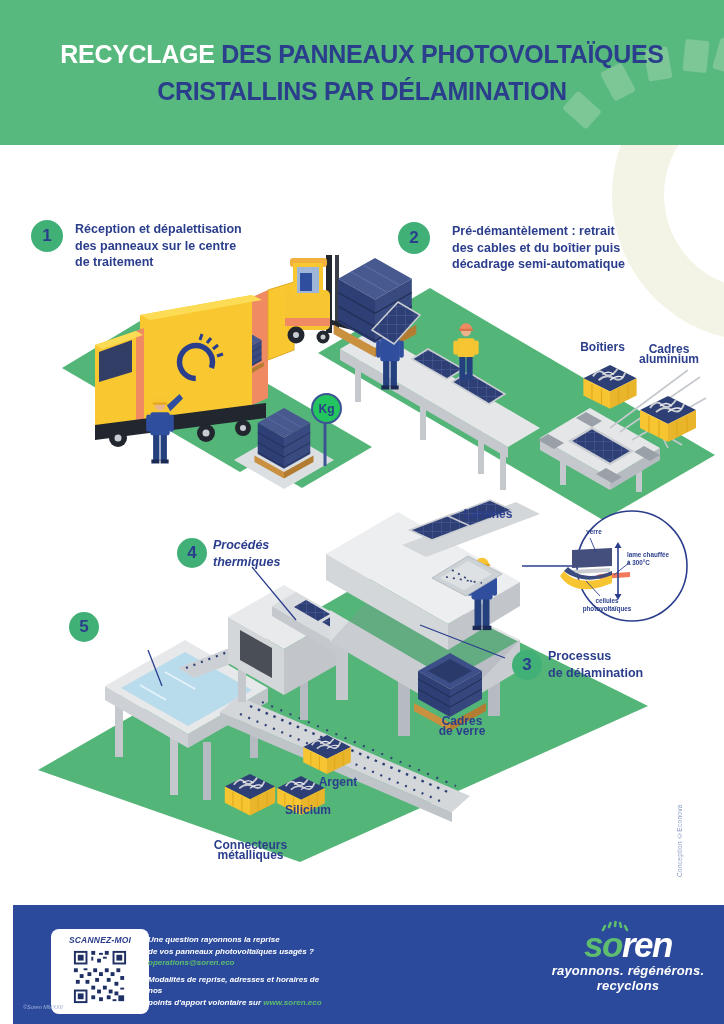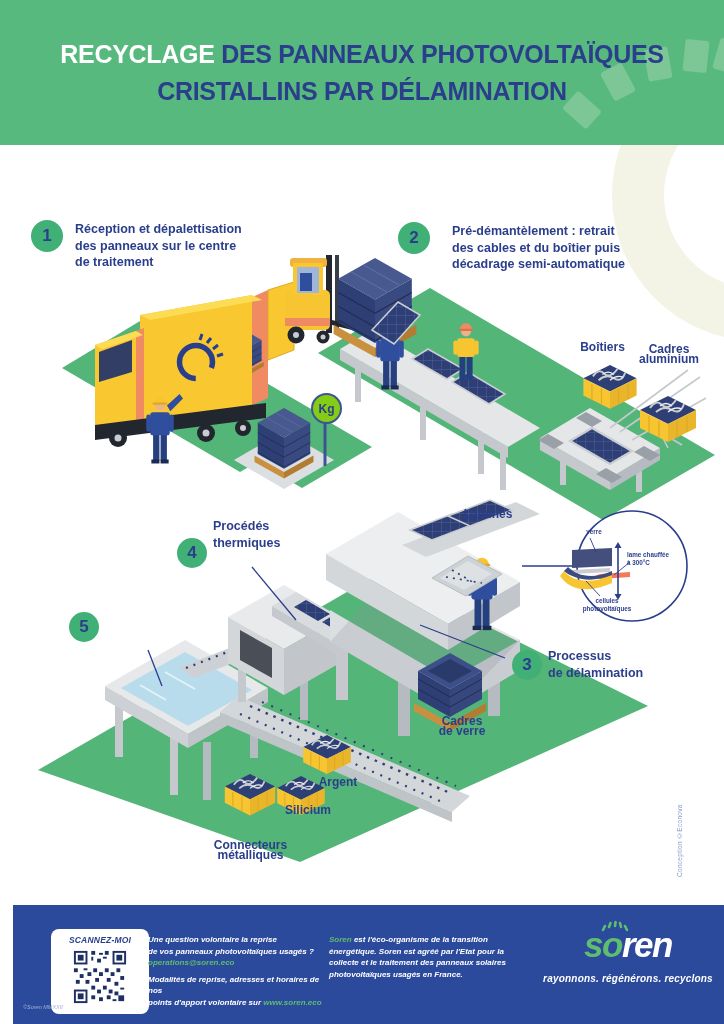--- a/index.html
+++ b/index.html
@@ -14,37 +14,37 @@
   .rays-svg{position:absolute;left:556px;top:28px;z-index:1;}
   
   .scene-svg{position:absolute;left:0;top:0;width:724px;height:1024px;z-index:1;pointer-events:none;}
   .ov{position:absolute;z-index:3;}
   .pre{white-space:pre-line;}
   .step-circle{width:32px;height:32px;border-radius:50%;background:#41B077;color:#2B3E8C;
                font-weight:bold;font-size:17px;display:flex;align-items:center;justify-content:center;}
   .step-text{color:#2B3E8C;font-weight:bold;font-size:12.5px;line-height:16.5px;}
   .scene-label{color:#2B3E8C;font-weight:bold;font-size:12px;line-height:10px;text-align:center;}
   .inset-label{color:#2B3E8C;font-weight:bold;font-size:6.3px;line-height:8px;}
-  .kg-sign{width:27px;height:27px;border-radius:50%;background:#84cc16;border:2.5px solid #3D5494;
+  .kg-sign{width:27px;height:27px;border-radius:50%;background:#22c55e;border:2.5px solid #3D5494;
            color:#2B3E8C;font-weight:bold;font-size:12px;display:flex;align-items:center;justify-content:center;}
   .side-credit{color:#8C9BC8;font-size:6.5px;writing-mode:vertical-rl;transform:rotate(180deg);letter-spacing:.3px;}
   
   .footer{position:absolute;left:13px;top:905px;width:724px;height:119px;background:#2C4A9C;z-index:2;font-style:italic;}
   .f-abs{position:absolute;}
   .qr-card{left:38px;top:24px;width:98px;height:85px;background:#ffffff;border-radius:8px;
            display:flex;flex-direction:column;align-items:center;padding-top:6px;box-sizing:border-box;}
   .qr-title{color:#2B3E8C;font-weight:bold;font-size:8.5px;letter-spacing:.2px;margin-bottom:4px;}
   .f-text{color:#ffffff;font-size:8px;line-height:11.5px;font-weight:bold;}
   .f-green{color:#5EBD6E;}
   .f-copy{left:10px;top:99px;color:#9FB0D8;font-size:5.5px;}
   .logo-wrap{left:520px;top:22px;width:190px;text-align:center;}
   .logo-text{font-size:35px;font-weight:bold;letter-spacing:-1.5px;color:#ffffff;line-height:36px;position:relative;display:inline-block;}
   .logo-so{color:#5EBD6E;}
   .logo-rays{position:absolute;left:16px;top:-7px;}
-  .tagline{color:#ffffff;font-weight:bold;font-size:10px;margin-top:10px;letter-spacing:.2px;}
+  .tagline{color:#ffffff;font-weight:bold;font-size:13px;margin-top:0;letter-spacing:.2px;}
 </style>
 </head>
 <body>
 
 <div class="poster">
 
   <div class="header">
     <svg class="rays-svg" width="170" height="120">
       <g fill="#7CC795">
         <rect x="14" y="66" width="24" height="32" rx="3" transform="rotate(-48 26 82)"></rect>
@@ -311,21 +311,21 @@
   <div class="ov step-text pre" style="left:75px;top:221px;width:210px;">Réception et dépalettisation
 des panneaux sur le centre
 de traitement</div>
 
   <div class="ov step-circle" style="left:398px;top:222px;">2</div>
   <div class="ov step-text pre" style="left:452px;top:223px;width:215px;">Pré-démantèlement : retrait
 des cables et du boîtier puis
 décadrage semi-automatique</div>
 
   <div class="ov step-circle" style="left:177px;top:538px;width:30px;height:30px;">4</div>
-  <div class="ov step-text pre" style="left:213px;top:518px;width:110px;">Procédés
+  <div class="ov step-text pre" style="left:213px;top:537px;width:110px;font-style:italic;">Procédés
 thermiques</div>
 
   <div class="ov step-circle" style="left:69px;top:612px;width:30px;height:30px;">5</div>
 
   <div class="ov step-circle" style="left:512px;top:650px;width:30px;height:30px;">3</div>
   <div class="ov step-text pre" style="left:548px;top:648px;width:130px;">Processus
 de délamination</div>
 
   <div class="ov kg-sign" style="left:311px;top:393px;">Kg</div>
 
@@ -398,31 +398,28 @@
             <rect x="14" y="25" width="2" height="2"></rect>
             <rect x="18" y="24" width="2" height="2"></rect>
           <rect x="21" y="26" width="2" height="1"></rect>
             <rect x="24" y="24" width="3" height="3"></rect>
         </g>
       </svg>
     </div>
     <div class="f-abs f-copy">©Soren MMXXII</div>
 
     <div class="f-abs" style="left:135px;top:29px;width:178px;">
-      <div class="f-text pre">Une question volontaire la reprise
+      <div class="f-text pre">Une question rayonnons la reprise
 de vos panneaux photovoltaïques usagés ?</div>
       <div class="f-text f-green">operations@soren.eco</div>
       <div style="height:5px;"></div>
       <div class="f-text"><span class="pre">Modalités de reprise, adresses et horaires de nos
 points d'apport volontaire sur </span><span class="f-green">www.soren.eco</span></div>
     </div>
 
-    <div class="f-abs f-text" style="left:316px;top:29px;width:188px;">
-      <span class="f-green">Soren</span><span> est l'éco-organisme de la transition énergétique. Soren est agréé par l'Etat pour la collecte et le traitement des panneaux solaires photovoltaïques usagés en France.</span>
-    </div>
 
     <div class="f-abs logo-wrap">
       <div class="logo-text"><svg class="logo-rays" width="30" height="12" viewBox="0 0 30 12">
             <g stroke="#5EBD6E" stroke-width="2.6" stroke-linecap="round">
               <line x1="3" y1="10" x2="5" y2="6"></line>
               <line x1="9" y1="7" x2="10.5" y2="3"></line>
               <line x1="15" y1="6" x2="15.5" y2="2"></line>
               <line x1="21" y1="7" x2="20" y2="3"></line>
               <line x1="27" y1="10" x2="25" y2="6"></line>
             </g>

